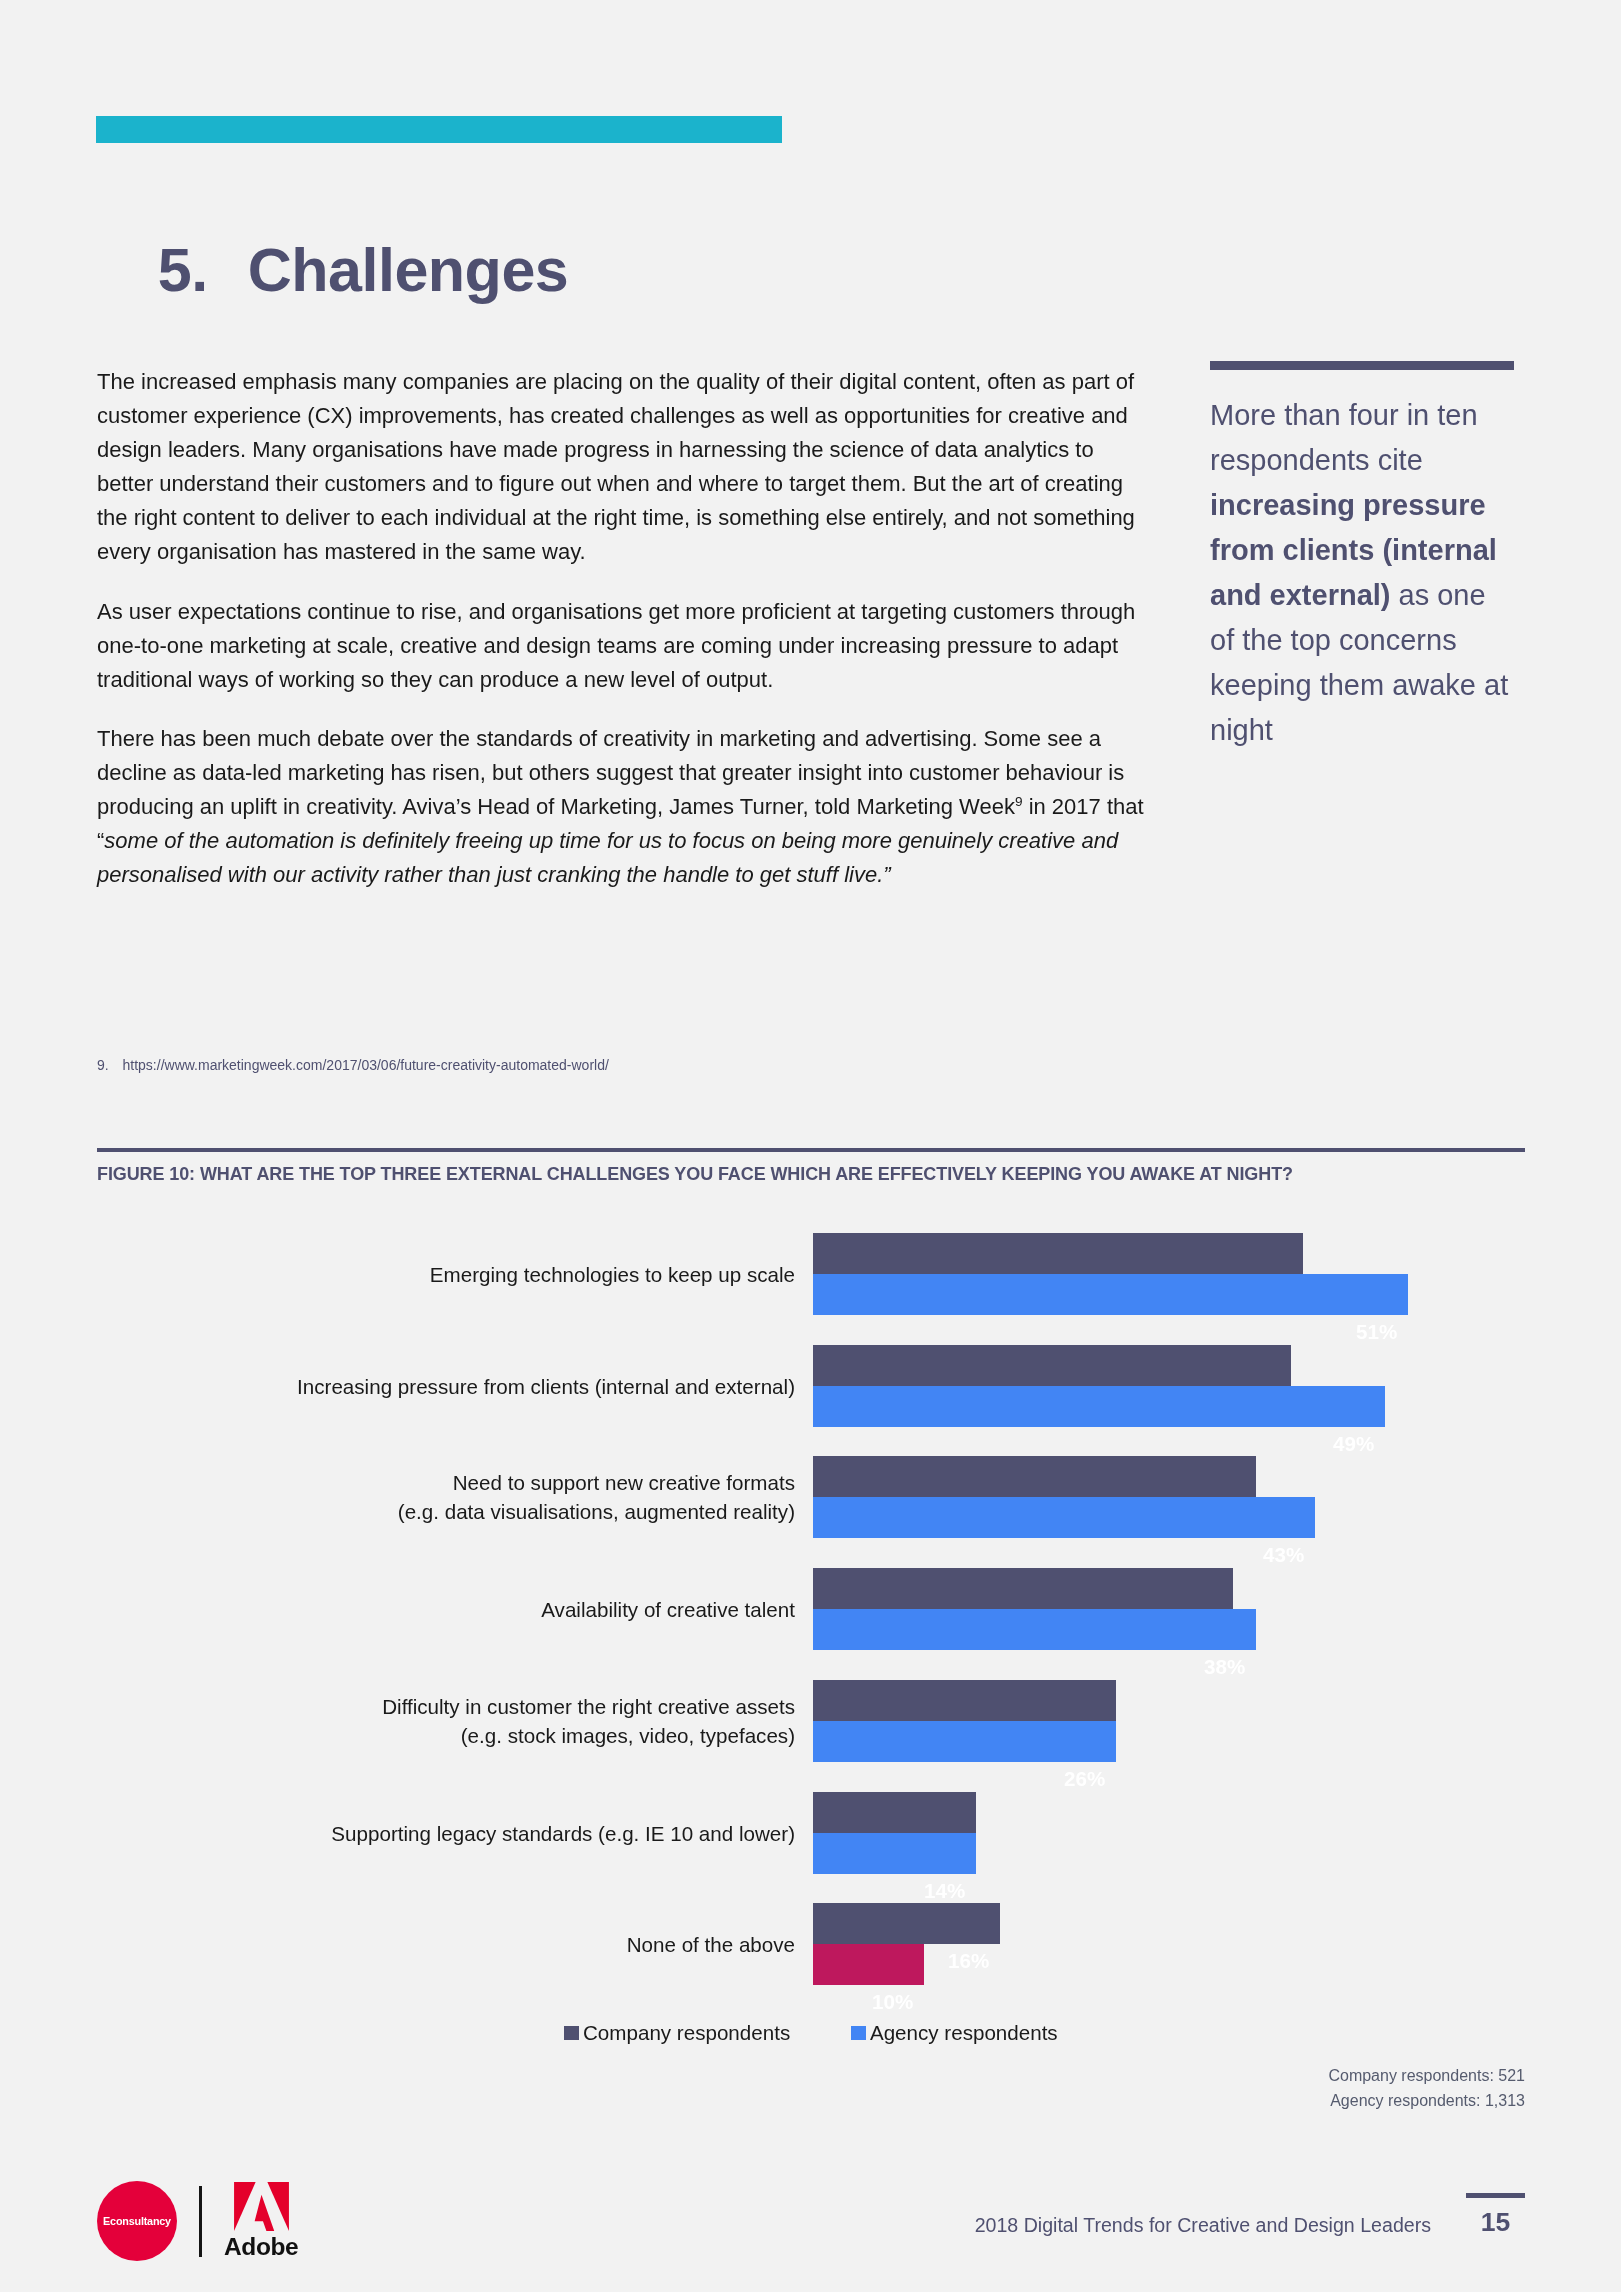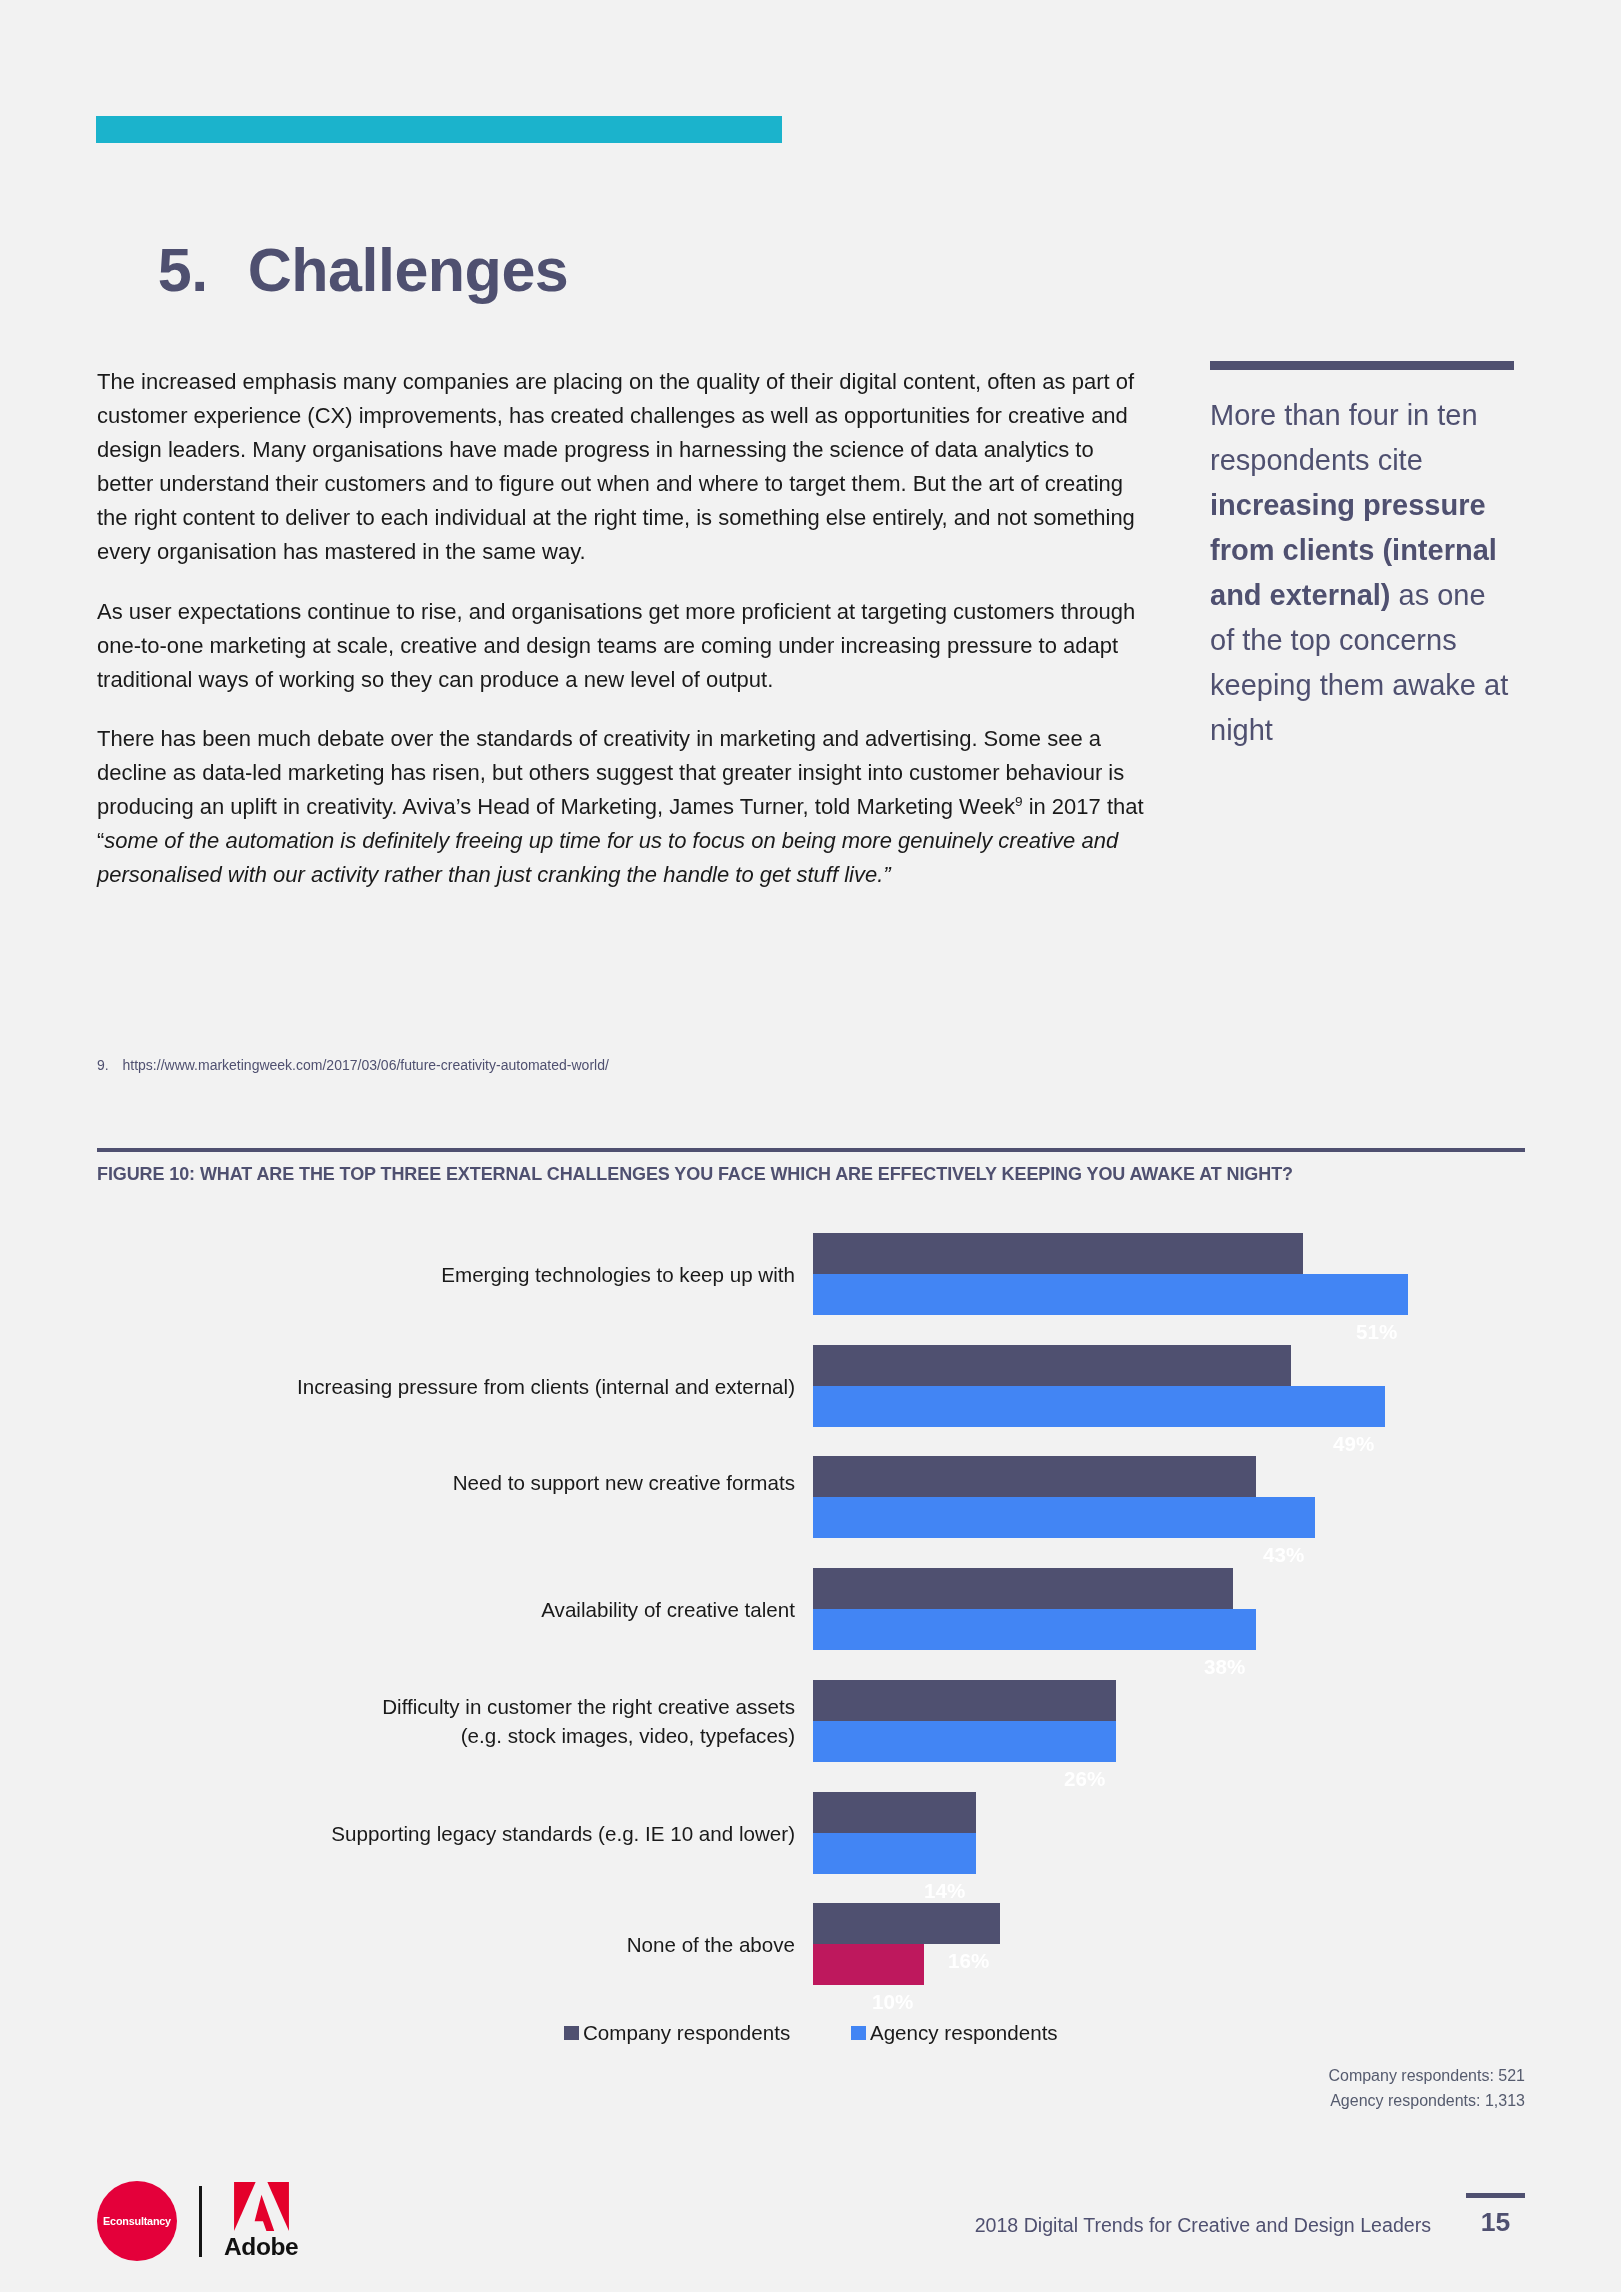--- a/index.html
+++ b/index.html
@@ -295,21 +295,21 @@
     <div class="pq-rule"></div>
     <div class="pq-text"><span>More than four in ten respondents cite </span><b>increasing pressure from clients (internal and external)</b><span> as one of the top concerns keeping them awake at night</span></div>
   </div>
 
   <div class="fig-rule"></div>
   <div class="fig-caption">FIGURE 10: WHAT ARE THE TOP THREE EXTERNAL CHALLENGES YOU FACE WHICH ARE EFFECTIVELY KEEPING YOU AWAKE AT NIGHT?</div>
 
   <div class="chart" id="chart">
       <div class="chart-row" style="top: 0px; height: 82px;">
         <div class="row-label" style="top: 26.5px;">
-          <div>Emerging technologies to keep up with</div>
+          <div>Emerging technologies to keep up scale</div>
         </div>
         <div class="bars">
           <div class="bar company" style="width: 490px; background: rgb(79, 80, 112);">
             <span class="bar-value">42%</span>
           </div>
           <div class="bar agency" style="width: 595px; background: rgb(66, 133, 244);">
             <span class="bar-value">51%</span>
           </div>
         </div>
       </div>
@@ -322,20 +322,21 @@
             <span class="bar-value">41%</span>
           </div>
           <div class="bar agency" style="width: 572px; background: rgb(66, 133, 244);">
             <span class="bar-value">49%</span>
           </div>
         </div>
       </div>
       <div class="chart-row" style="top: 223px; height: 82px;">
         <div class="row-label" style="top: 11.8px;">
           <div>Need to support new creative formats</div>
+          <div>(e.g. data visualisations, augmented reality)</div>
         </div>
         <div class="bars">
           <div class="bar company" style="width: 443px; background: rgb(79, 80, 112);">
             <span class="bar-value">38%</span>
           </div>
           <div class="bar agency" style="width: 502px; background: rgb(66, 133, 244);">
             <span class="bar-value">43%</span>
           </div>
         </div>
       </div>

